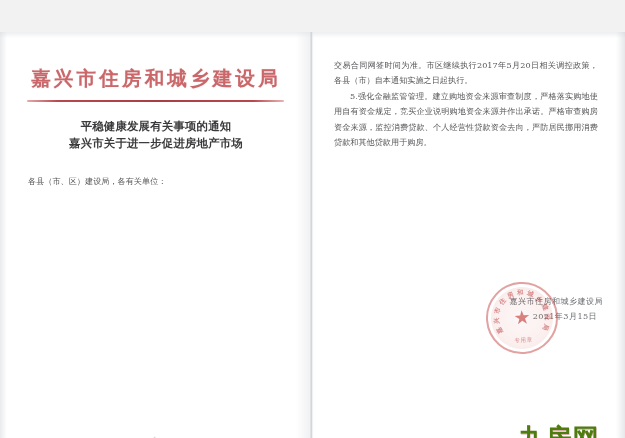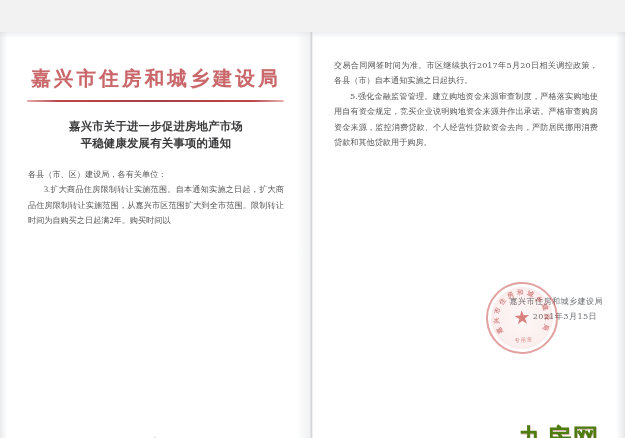--- a/index.html
+++ b/index.html
@@ -111,24 +111,23 @@
     position: absolute;
     font-family: "DejaVu Serif", "Liberation Serif", serif;
     color: #4a4a4d;
     font-size: 8.1px;
     line-height: 15.4px;
     letter-spacing: 0.05px;
     text-align: justify;
     text-justify: inter-character;
   }
   .body-left {
-    top: 135px;
+    top: 142px;
     left: 28px;
     width: 256px;
-    font-family: Liberation Serif, serif;
   }
   .body-right {
     top: 26px;
     left: 21px;
     width: 264px;
   }
   .body-col p {
     margin: 0;
     opacity: 0.93;
   }
@@ -259,27 +258,26 @@
   <div class="gutter-soft"></div>
   <div class="gutter"></div>
 
   <div class="page page-left">
 
     <div class="letterhead">嘉兴市住房和城乡建设局</div>
 
     <div class="letterhead-rule"></div>
 
     <div class="doc-title">
+      <span>平稳健康发展有关事项的通知</span>
       <span>嘉兴市关于进一步促进房地产市场</span>
-      <span>平稳健康发展有关事项的通知</span>
     </div>
 
     <div class="body-col body-left">
       <p>各县（市、区）建设局，各有关单位：</p>
-      <p class="p-indent">3.扩大商品住房限制转让实施范围。自本通知实施之日起，扩大商品住房限制转让实施范围，从嘉兴市区范围扩大到全市范围。限制转让时间为自购买之日起满2年。购买时间以</p>
     </div>
 
     <div class="page-number">1</div>
   </div>
 
   <div class="page page-right">
 
     <div class="body-col body-right">
       <p>交易合同网签时间为准。市区继续执行2017年5月20日相关调控政策，各县（市）自本通知实施之日起执行。</p>
       <p class="p-indent">5.强化金融监管管理。建立购地资金来源审查制度，严格落实购地使用自有资金规定，竞买企业说明购地资金来源并作出承诺。严格审查购房资金来源，监控消费贷款、个人经营性贷款资金去向，严防居民挪用消费贷款和其他贷款用于购房。</p>

